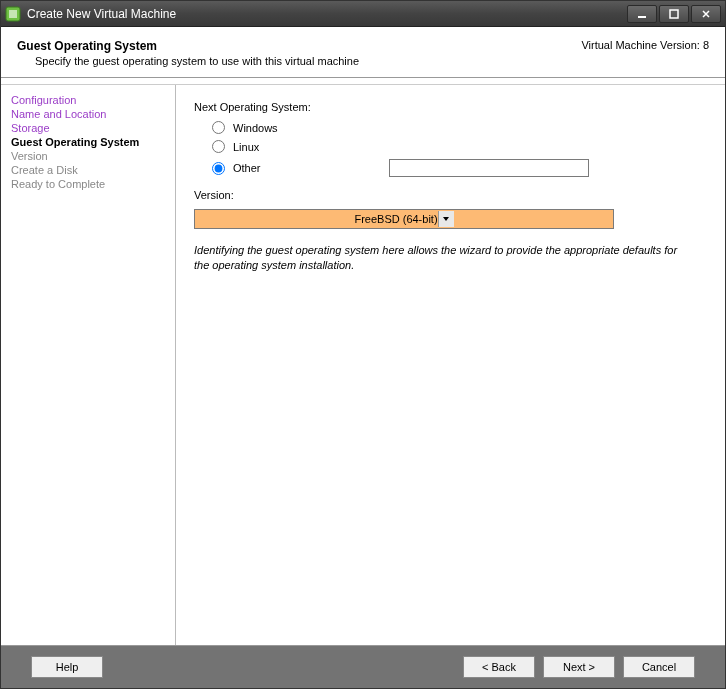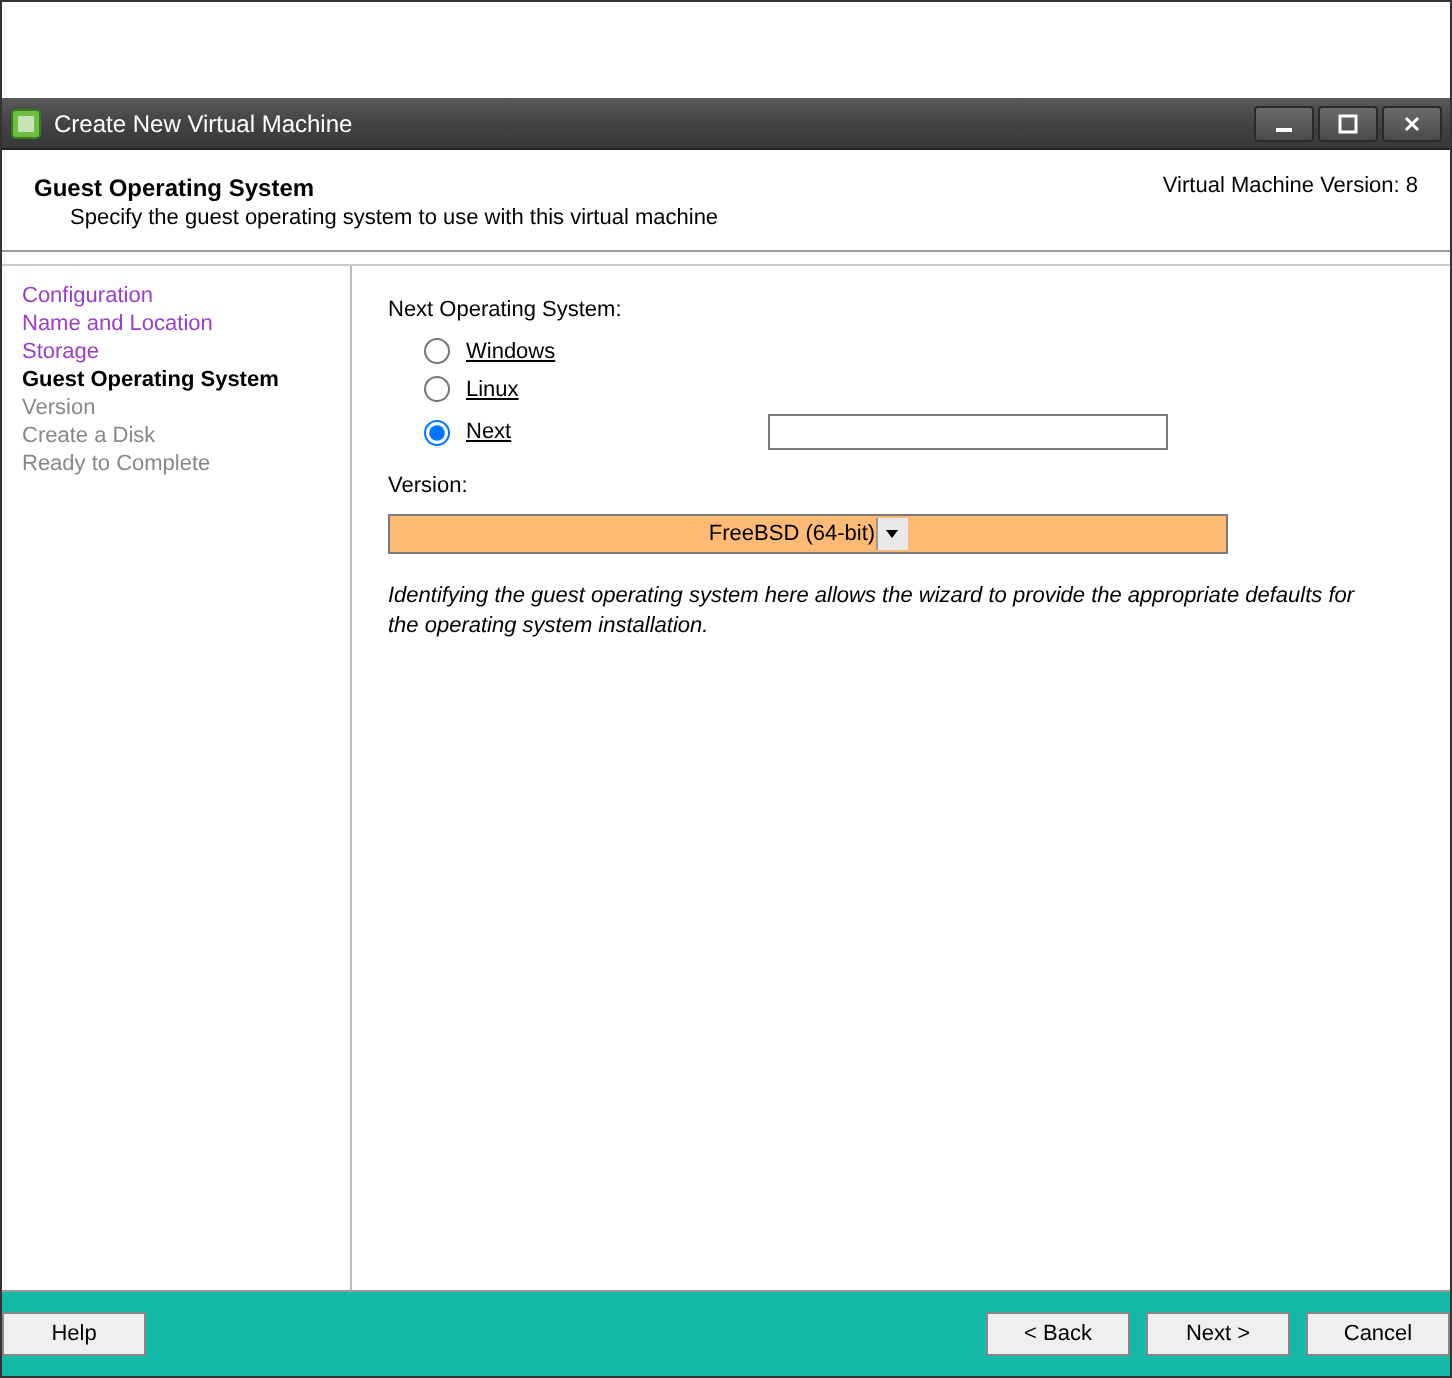--- a/index.html
+++ b/index.html
@@ -20,21 +20,20 @@
   flex-direction: column;
 }
 .titlebar {
   height: 26px;
   background: linear-gradient(to bottom, #5a5a5a 0%, #434343 50%, #383838 100%);
   display: flex;
   align-items: center;
   padding: 0 4px;
   color: #fff;
   border-bottom: 1px solid #222;
-  margin-top: 48px;
 }
 .titlebar-icon {
   width: 16px;
   height: 16px;
   margin-right: 6px;
   display: inline-flex;
   align-items: center;
   justify-content: center;
 }
 .titlebar-title {
@@ -115,21 +114,20 @@
   background: #fff;
 }
 .form-label {
   font-size: 11px;
   color: #000;
   margin-bottom: 8px;
 }
 .radio-group {
   margin-left: 18px;
   margin-bottom: 12px;
-  text-decoration: underline;
 }
 .radio-row {
   display: flex;
   align-items: center;
   margin-bottom: 6px;
   gap: 8px;
 }
 .radio-row input[type=radio] { margin: 0; }
 .radio-label { font-size: 11px; color: #000; }
 .other-row {
@@ -172,25 +170,25 @@
 .info-text {
   font-size: 11px;
   color: #000;
   margin-top: 14px;
   line-height: 1.4;
   max-width: 490px;
   font-style: italic;
 }
 .footer {
   border-top: 1px solid #999;
-  padding: 10px 0;
+  padding: 10px 30px;
   display: flex;
   justify-content: space-between;
   align-items: center;
-  background: #14b8a6;
+  background: #737373;
 }
 .footer-left, .footer-right { display: flex; gap: 8px; }
 .btn {
   min-width: 72px;
   height: 22px;
   background: #efefef;
   border: 1px solid #888;
   font-size: 11px;
   cursor: pointer;
   padding: 0 10px;
@@ -256,21 +254,21 @@
         <div class="radio-row">
           <input type="radio" name="gos" style="">
           <span class="radio-label">Windows</span>
         </div>
         <div class="radio-row">
           <input type="radio" name="gos" style="">
           <span class="radio-label">Linux</span>
         </div>
         <div class="radio-row other-row">
           <input type="radio" name="gos" checked="" style="">
-          <span class="radio-label">Next</span>
+          <span class="radio-label">Other</span>
           <input type="text" class="other-input" value="" style="">
         </div>
       </div>
 
       <div class="version-section">
         <div class="form-label">Version:</div>
         <div class="version-select">
           <span>FreeBSD (64-bit)</span>
           <span class="dropdown-arrow">
             <svg width="8" height="8" viewBox="0 0 8 8">

